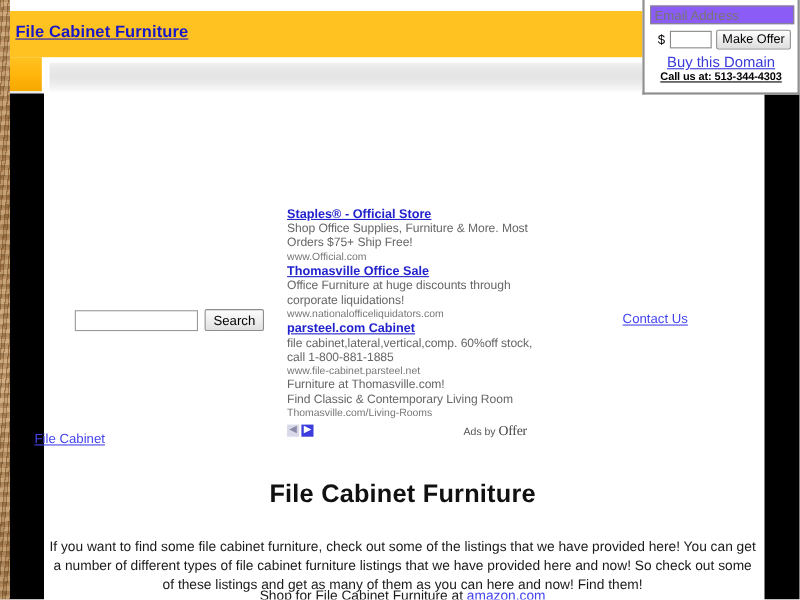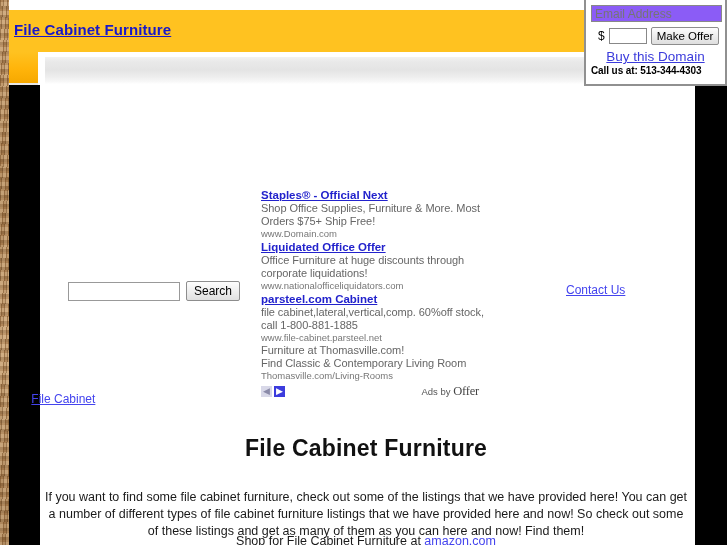--- a/index.html
+++ b/index.html
@@ -197,26 +197,27 @@
     display: block;
     text-align: center;
     margin-top: 4px;
     font-size: 13.5px;
     color: #3b3bdc;
     text-decoration: underline;
     cursor: pointer;
   }
   #call-us-text {
     display: block;
-    text-align: left;
+    text-align: center;
     margin-top: 1px;
     font-size: 10px;
     font-weight: bold;
     color: #000000;
     letter-spacing: -0.1px;
+    text-decoration: underline;
   }
 
   
   #search-row {
     position: absolute;
     left: 68px; top: 281px;
     display: flex;
     align-items: center;
     gap: 6px;
     z-index: 4;
@@ -421,28 +422,28 @@
 </div>
 
 <div id="search-row">
   <input id="search-input" type="text" placeholder="" style="">
   <button id="search-button">Search</button>
 </div>
 
 <div id="ad-block">
 
   <div class="ad-unit">
-    <a class="ad-title" href="#">Staples® - Official Next</a>
+    <a class="ad-title" href="#">Staples® - Official Store</a>
     <span class="ad-desc">Shop Office Supplies, Furniture &amp; More. Most</span>
     <span class="ad-desc">Orders $75+ Ship Free!</span>
-    <span class="ad-url">www.Domain.com</span>
+    <span class="ad-url">www.Official.com</span>
   </div>
 
   <div class="ad-unit">
-    <a class="ad-title" href="#">Liquidated Office Offer</a>
+    <a class="ad-title" href="#">Thomasville Office Sale</a>
     <span class="ad-desc">Office Furniture at huge discounts through</span>
     <span class="ad-desc">corporate liquidations!</span>
     <span class="ad-url">www.nationalofficeliquidators.com</span>
   </div>
 
   <div class="ad-unit">
     <a class="ad-title" href="#">parsteel.com Cabinet</a>
     <span class="ad-desc">file cabinet,lateral,vertical,comp. 60%off stock,</span>
     <span class="ad-desc">call 1-800-881-1885</span>
     <span class="ad-url">www.file-cabinet.parsteel.net</span>

